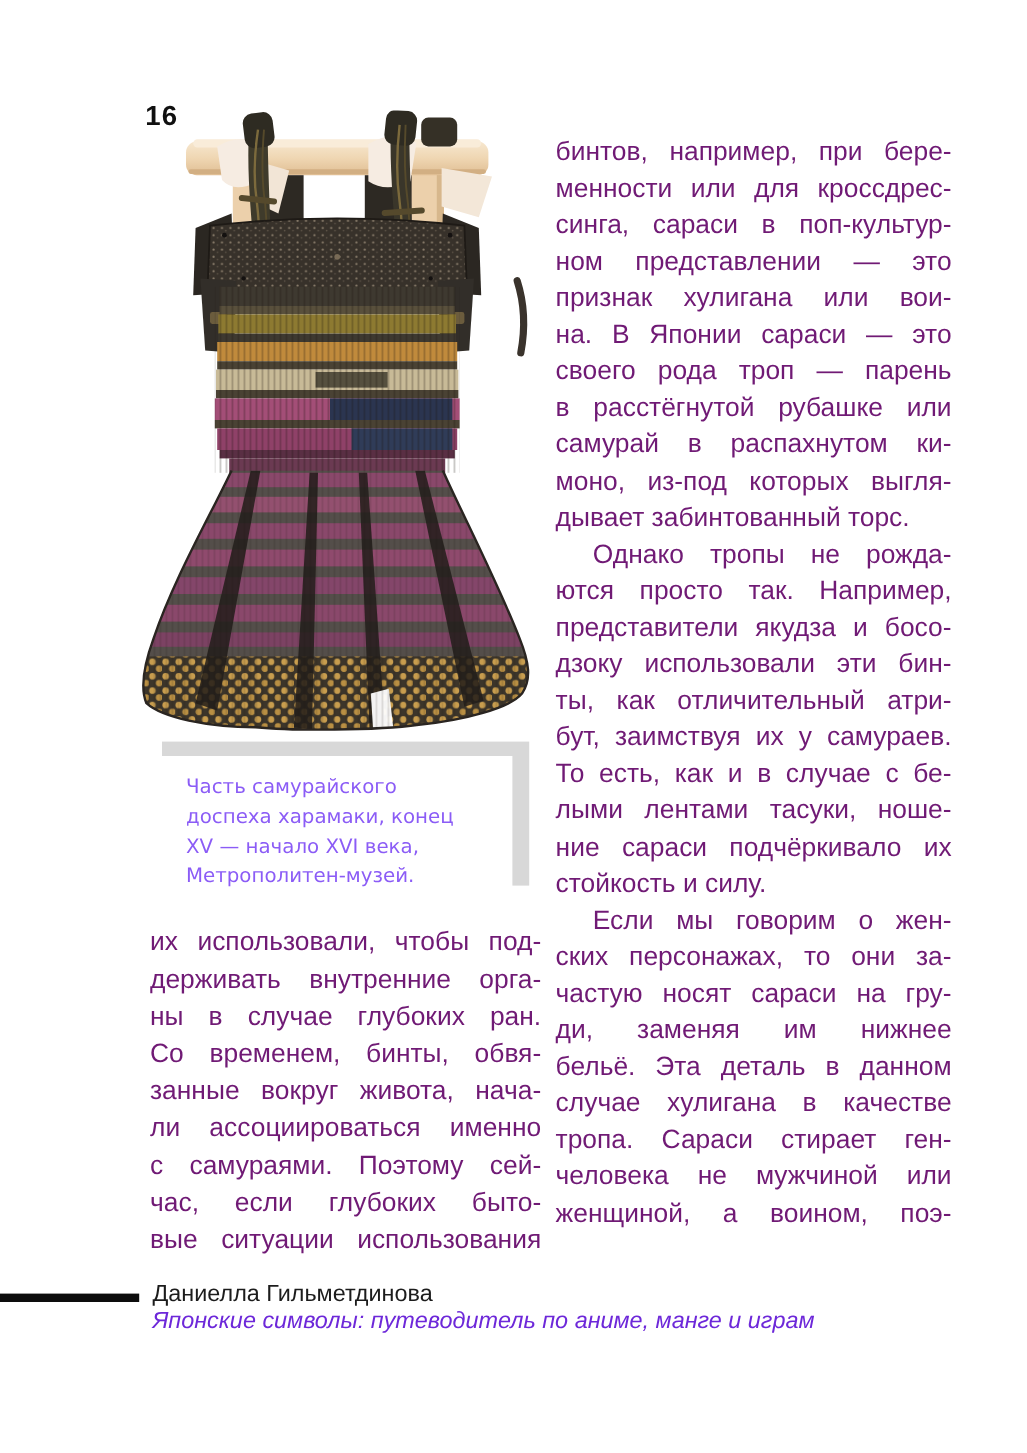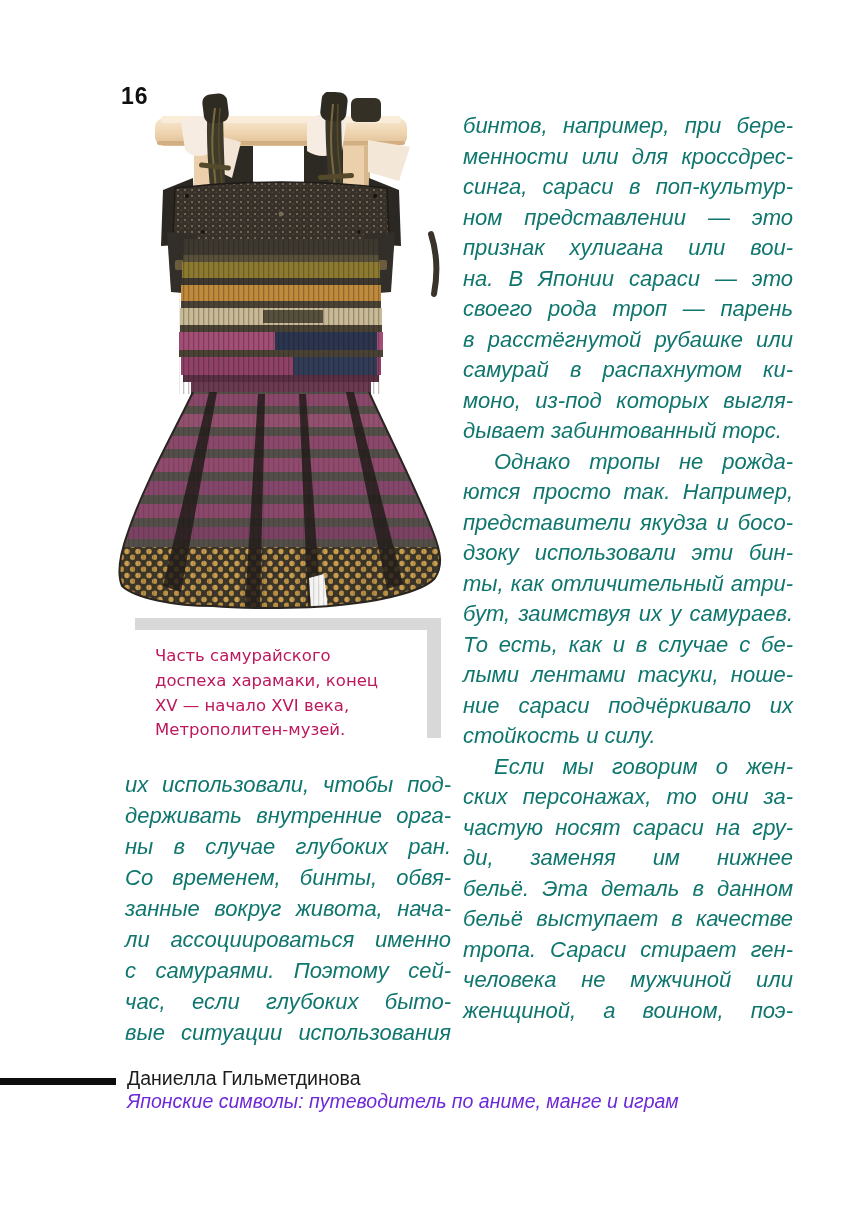--- a/index.html
+++ b/index.html
@@ -12,26 +12,26 @@
     font-size:23px; font-weight:bold; color:#101010; letter-spacing:1px;
     font-family:"Liberation Sans", sans-serif;
   }
   #photo { position:absolute; left:113px; top:92px; width:336px; height:527px; margin:0; }
   .cap-bar { position:absolute; background:#d8d8d8; }
   #cap-top   { left:135px; top:618px; width:306px; height:12px; }
   #cap-right { left:427px; top:630px; width:14px;  height:108px; }
   #caption {
     position:absolute; left:155px; top:644px; width:262px;
     font-family:"DejaVu Sans", sans-serif;
-    font-size:16.5px; line-height:24.8px; color:#be185d;
+    font-size:16.5px; line-height:24.8px; color:#8b5cf6;
   }
   .col {
-    position:absolute; color:#0f766e;
+    position:absolute; color:#701a75;
     font-family:"Liberation Sans", sans-serif;
-    font-size:22px; line-height:30.5px;font-style:italic;
+    font-size:22px; line-height:30.5px;
   }
   #left-column  { left:125px; top:769px; width:326px; line-height:31px; }
   #right-column { left:463px; top:111px; width:330px; }
   .tline { text-align:justify; text-align-last:justify; }
   .cline { text-align:left; }
   .para.end-left .tline:last-child { text-align-last:left; }
   .para.indent-first .tline:first-child { text-indent:31px; }
   #footer-rule {
     position:absolute; left:0; top:1078px; width:116px; height:7px;
     background:#0d0d0d;
@@ -222,21 +222,21 @@
         <div class="tline">лыми лентами тасуки, ноше-</div>
         <div class="tline">ние сараси подчёркивало их</div>
         <div class="tline">стойкость и силу.</div>
       </div>
     <div class="para indent-first">
         <div class="tline">Если мы говорим о жен-</div>
         <div class="tline">ских персонажах, то они за-</div>
         <div class="tline">частую носят сараси на гру-</div>
         <div class="tline">ди, заменяя им нижнее</div>
         <div class="tline">бельё. Эта деталь в данном</div>
-        <div class="tline">бельё выступает в качестве</div>
+        <div class="tline">случае хулигана в качестве</div>
         <div class="tline">тропа. Сараси стирает ген-</div>
         <div class="tline">человека не мужчиной или</div>
         <div class="tline">женщиной, а воином, поэ-</div>
       </div>
   </div>
 
   <div id="footer-rule"></div>
   <div id="footer-author">Даниелла Гильметдинова</div>
   <div id="footer-title">Японские символы: путеводитель по аниме, манге и играм</div>
 

